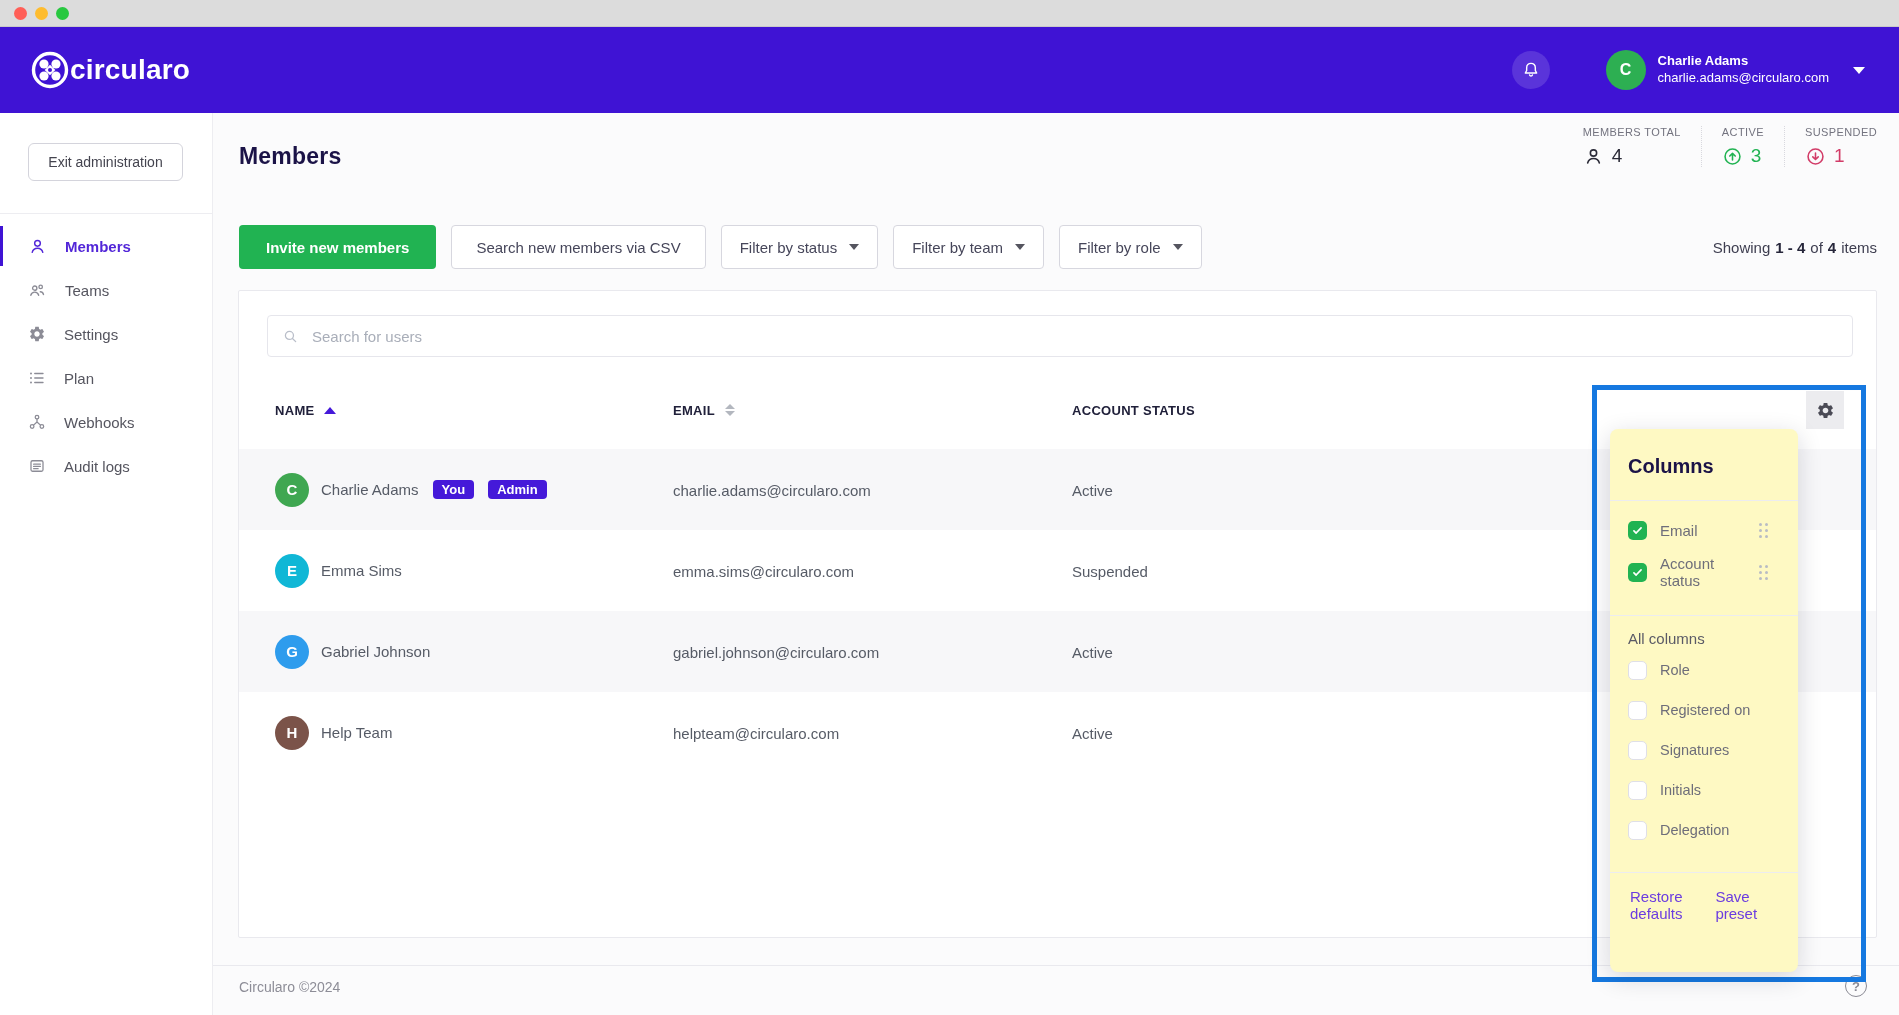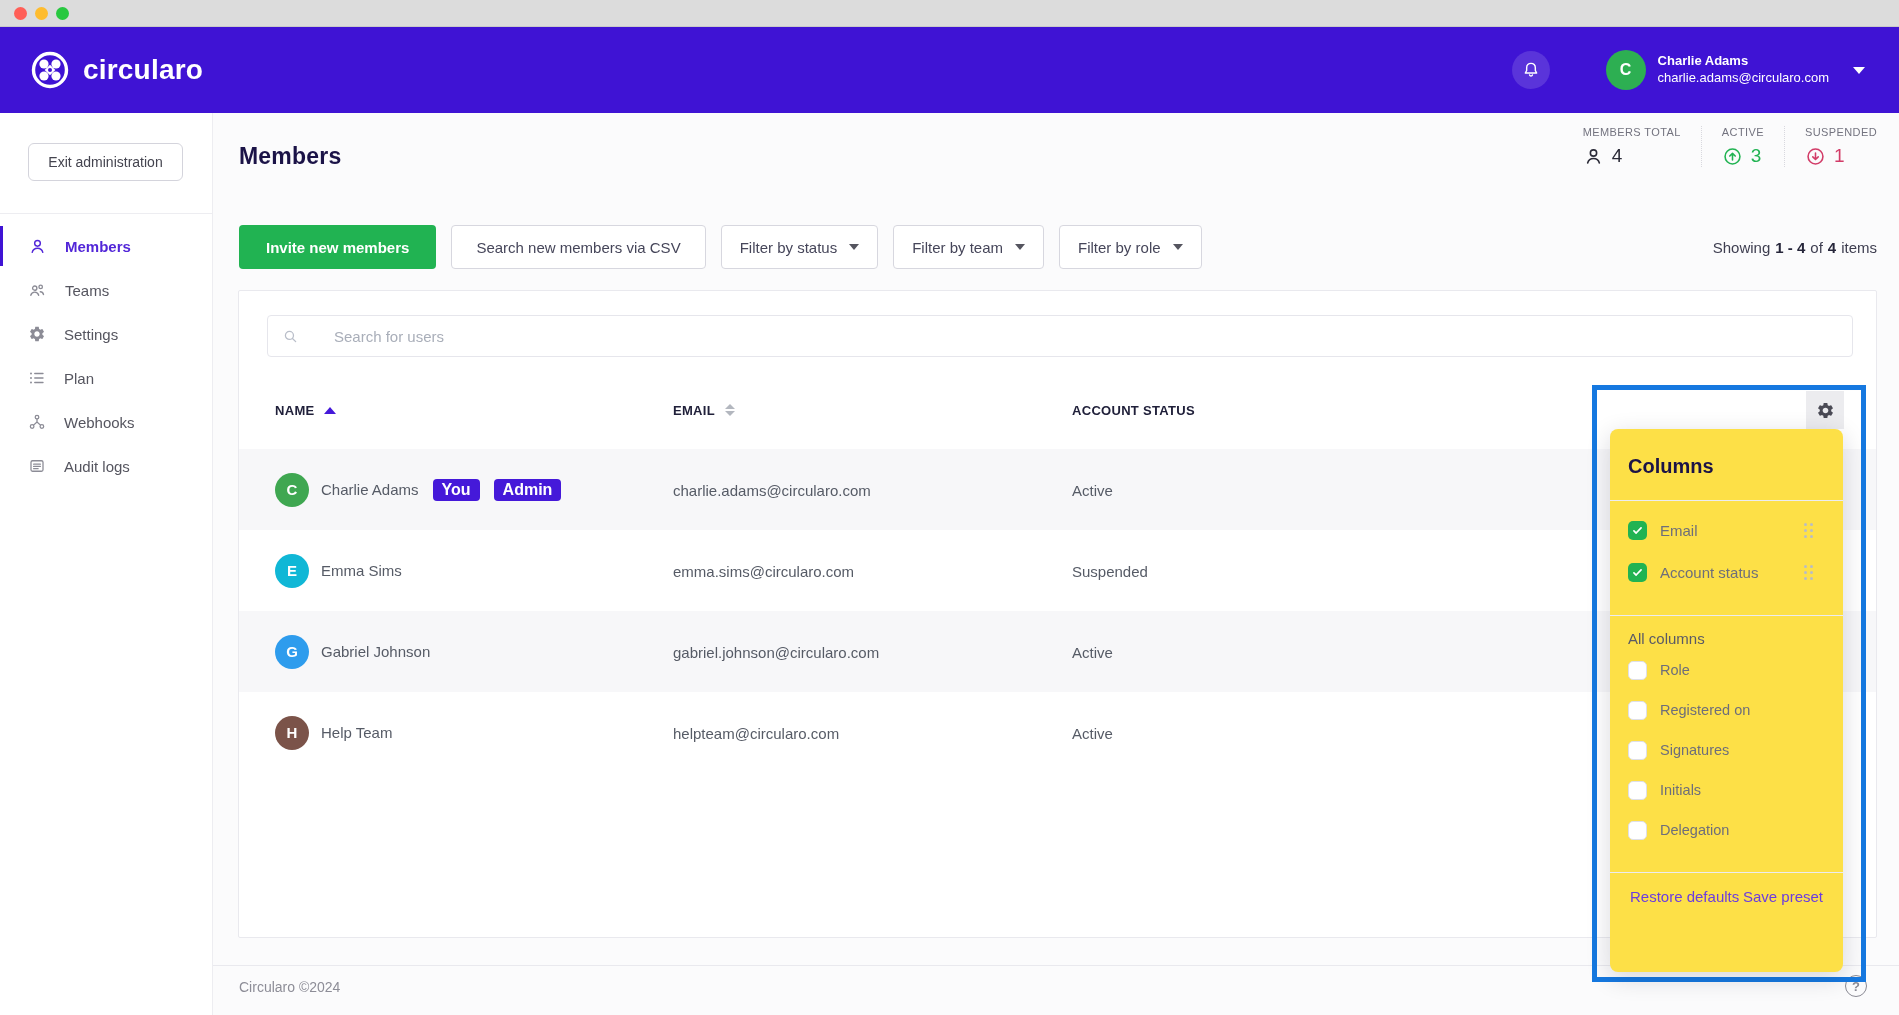--- a/index.html
+++ b/index.html
@@ -11,21 +11,21 @@
   html,body{width:1899px; height:1015px; overflow:hidden;}
   body{font-family:"Liberation Sans", sans-serif; background:#fff; position:relative; color:#565b66;}
 
   
   .titlebar{position:absolute; left:0; top:0; width:100%; height:27px; background:#dcdcdc; border-bottom:1px solid #c9c9c9; display:flex; align-items:center; padding-left:14px; gap:8px;}
   .tl-dot{width:13px; height:13px; border-radius:50%;}
   .tl-red{background:#ff5f57;} .tl-yellow{background:#febc2e;} .tl-green{background:#28c840;}
 
   
   .appbar{position:absolute; left:0; top:27px; width:100%; height:86px; background:var(--brand); display:flex; align-items:center; padding:0 34px 0 30px;}
-  .logo{display:flex; align-items:center; gap:13px;}
+  .logo{display:flex; align-items:center; }
   .logo-text{color:#fff; font-size:28px; font-weight:700; letter-spacing:.2px;}
   .appbar-right{margin-left:auto; display:flex; align-items:center;}
   .bell-btn{width:38px; height:38px; border-radius:50%; background:rgba(255,255,255,.14); display:flex; align-items:center; justify-content:center; margin-right:56px; cursor:pointer;}
   .user-chip{display:flex; align-items:center; gap:12px; cursor:pointer;}
   .user-avatar{width:40px; height:40px; border-radius:50%; display:flex; align-items:center; justify-content:center; color:#fff; font-weight:700; font-size:16px;}
   .user-texts{color:#fff; font-size:13px; line-height:1.3;}
   .user-name{font-weight:600;}
   .caret-down{width:0; height:0; border-left:6px solid transparent; border-right:6px solid transparent; border-top:7px solid #fff; margin-left:12px;}
 
   
@@ -57,51 +57,51 @@
   .btn-primary{background:var(--accent-green); border:none; color:#fff; font-weight:700; padding:0 27px;}
   .btn-ghost{background:#fff; border:1px solid #d7d7df; color:#46465a; padding:0 24px;}
   .btn-filter{background:#fff; border:1px solid #d7d7df; color:#46465a; padding:0 18px; gap:12px;}
   .filter-caret{width:0; height:0; border-left:5px solid transparent; border-right:5px solid transparent; border-top:6px solid #55555f;}
   .showing{margin-left:auto; font-size:15px; color:#3e3e50; display:flex; gap:5px; white-space:nowrap;}
   .showing b{color:#26263a;}
 
   
   .card{position:absolute; left:25px; top:177px; width:1639px; height:648px; background:#fff; border:1px solid #e9e9ee; border-radius:2px;}
   .searchbox{position:absolute; left:28px; right:23px; top:24px; height:42px; border:1px solid #e6e6ec; border-radius:4px; background:#fff; display:flex; align-items:center; padding:0 14px; gap:13px;}
-  .searchbox input{border:none; outline:none; flex:1; font-size:15px; font-family:"Liberation Sans",sans-serif; color:#3c3c48; background:transparent;margin-left:22px;}
+  .searchbox input{border:none; outline:none; flex:1; font-size:15px; font-family:"Liberation Sans",sans-serif; color:#3c3c48; background:transparent;}
   .searchbox input::placeholder{color:#a9aeb9;}
 
   .thead{position:absolute; left:0; right:0; top:100px; height:38px;}
   .th{position:absolute; top:0; height:38px; display:flex; align-items:center; gap:10px; font-size:13px; font-weight:700; color:#20203a; letter-spacing:.3px; cursor:pointer;text-align:center;}
   .th-name{left:36px;} .th-email{left:434px;} .th-status{left:833px; cursor:default;}
   .sort-asc{width:0; height:0; border-left:6px solid transparent; border-right:6px solid transparent; border-bottom:7px solid var(--badge-purple);}
   .sort-both{display:flex; flex-direction:column; gap:2px;}
   .sort-both i{width:0; height:0; border-left:5px solid transparent; border-right:5px solid transparent; display:block;}
   .sort-both .u{border-bottom:5px solid #b3b7bf;}
   .sort-both .d{border-top:5px solid #b3b7bf;}
   .gear-btn{position:absolute; left:1567px; top:100px; width:38px; height:38px; background:#ececef; display:flex; align-items:center; justify-content:center; color:#4a4a55; cursor:pointer;}
 
   .rows{position:absolute; left:0; right:0; top:158px;}
   .trow{position:relative; height:81px; cursor:pointer;}
   .trow.striped{background:#f7f7f9;}
   .cell{position:absolute; top:50%; transform:translateY(-50%); font-size:15px; color:#565b66;}
   .cell-name{left:36px; display:flex; align-items:center; gap:12px;}
   .cell-email{left:434px;} .cell-status{left:833px;}
   .row-avatar{width:34px; height:34px; border-radius:50%; display:flex; align-items:center; justify-content:center; color:#fff; font-weight:700; font-size:15px; flex:0 0 34px;}
-  .badge{background:var(--badge-purple); color:#fff; font-size:16px; font-weight:700; padding:2px 9px; border-radius:4px; margin-left:2px;}
+  .badge{background:var(--badge-purple); color:#fff; font-size:13px; font-weight:700; padding:2px 9px; border-radius:4px; margin-left:2px;}
   .badge:first-of-type{margin-left:10px;}
 
   
   .footer-divider{position:absolute; left:0; right:0; top:852px; border-top:1px solid #e9e9ee;}
   .footer-text{position:absolute; left:26px; top:866px; font-size:14px; color:#8d8d97;}
   .help-btn{position:absolute; right:32px; top:862px; width:22px; height:22px; border:1.5px solid #8a8a94; border-radius:50%; color:#8a8a94; font-size:13px; font-weight:700; display:flex; align-items:center; justify-content:center; cursor:pointer;}
 
   
   .highlight-box{position:absolute; left:1592px; top:385px; width:274px; height:597px; border:5px solid var(--highlight-blue); z-index:55; pointer-events:none;}
-  .columns-panel{position:absolute; left:1610px; top:429px; width:233px; height:543px; background:#fde047; border-radius:8px; box-shadow:0 6px 24px rgba(20,20,43,.16); z-index:60; padding:0 18px;}
+  .columns-panel{position:absolute; left:1610px; top:429px; width:188px; height:543px; background:#fef9c3; border-radius:8px; box-shadow:0 6px 24px rgba(20,20,43,.16); z-index:60; padding:0 18px;}
   .cp-title{padding-top:26px; font-size:20px; font-weight:800; color:var(--text-dark);}
   .cp-hr{border:none; border-top:1px solid #ececf0; margin:22px -18px 0;}
   .cp-selected{padding-top:8px;}
   .cp-row{height:42px; display:flex; align-items:center; gap:13px; font-size:15px; color:#6e6e7a; cursor:pointer;}
   .checkbox{width:19px; height:19px; border-radius:5px; flex:0 0 19px; display:flex; align-items:center; justify-content:center;}
   .checkbox.checked{background:var(--accent-green);}
   .checkbox.unchecked{background:#fff; border:1.5px solid #dfdfe7;}
   .drag-handle{margin-left:auto; display:grid; grid-template-columns:repeat(2,3px); grid-auto-rows:3px; gap:3px; margin-right:12px; cursor:grab;}
   .drag-handle i{width:3px; height:3px; border-radius:50%; background:#b9bcc4;}
   .cp-sub{margin-top:14px; font-size:15px; color:#5a5a66;}

